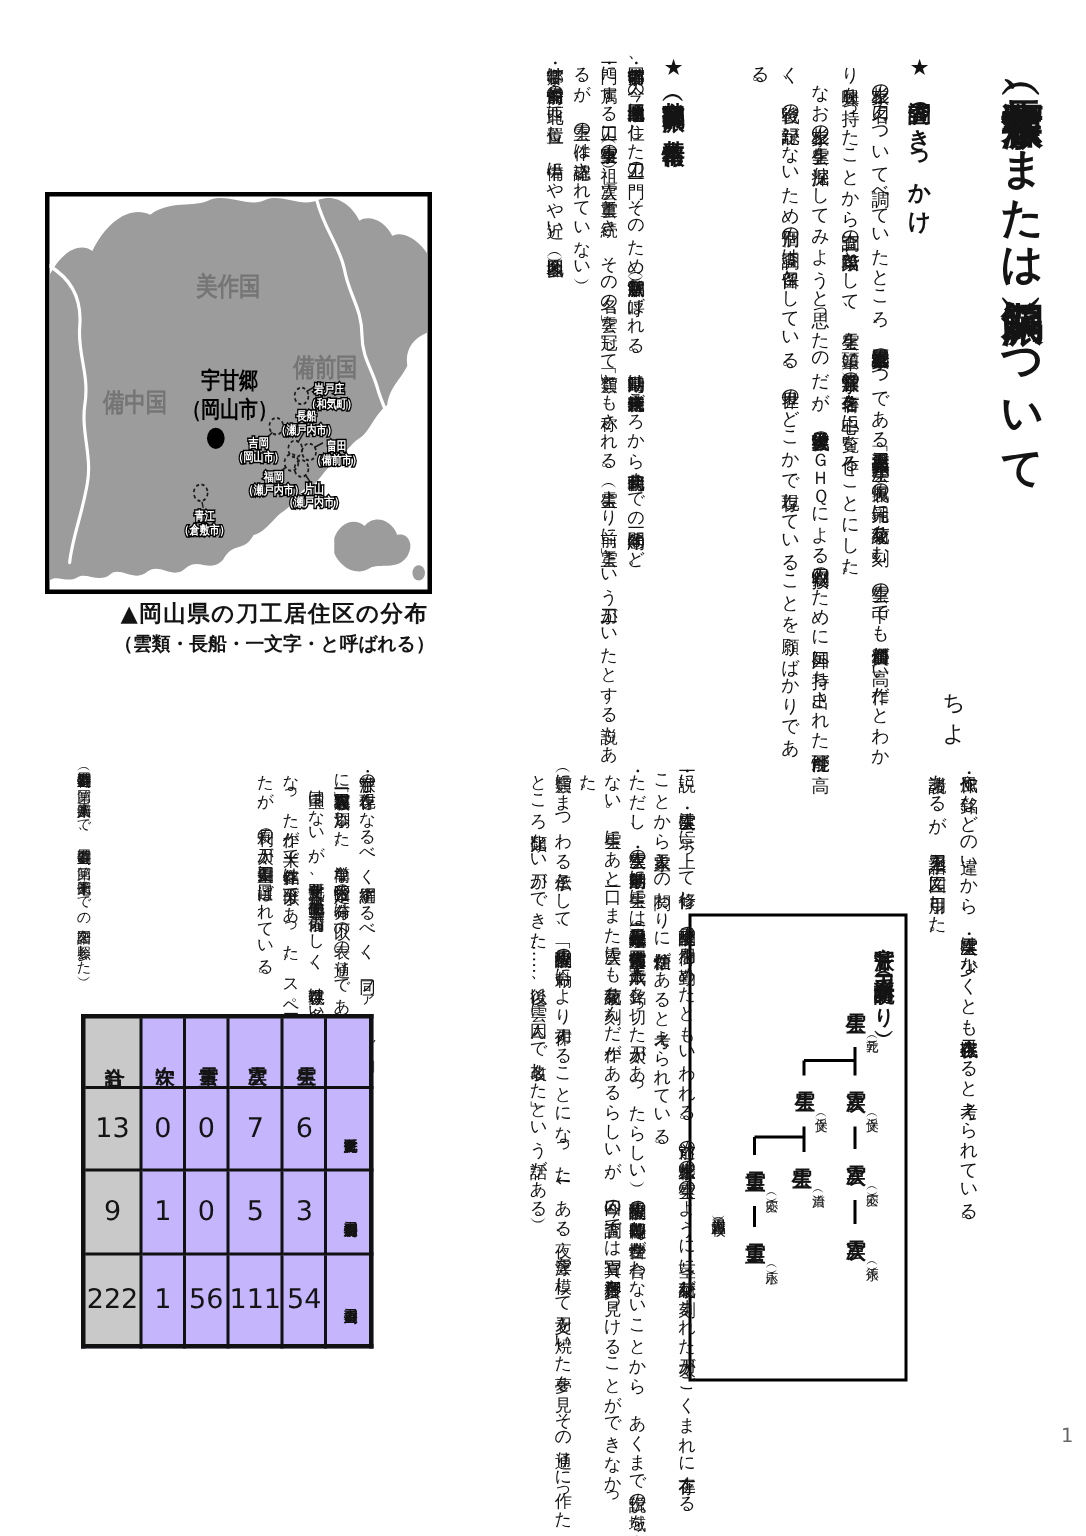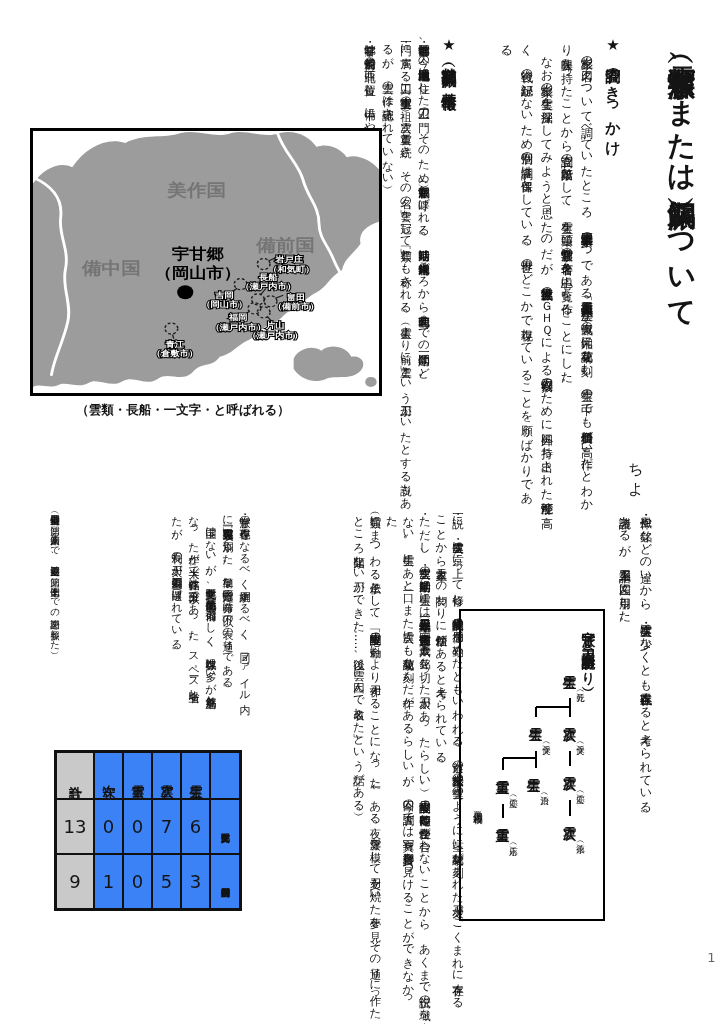--- a/index.html
+++ b/index.html
@@ -31,37 +31,37 @@
 
   .sec-style{ top:508px; right:68px; height:478px; width:62px; font-size:12px; line-height:21px; }
 
   .sec-legend{ top:508px; right:258px; height:506px; width:202px; font-size:11.5px; line-height:16.5px; }
 
   .sec-extant{ top:508px; right:471px; height:199px; width:172px; font-size:11px; line-height:17px; }
 
   .sec-note{ top:508px; right:662px; height:228px; width:30px; font-size:9.5px; line-height:14px; }
 
   
-  .map-box{ top:128px; left:30px; width:352px; height:268px; border:3px solid #000; box-sizing:border-box; background:#fff; }
+  .map-box{ top:128px; left:30px; width:258px; height:268px; border:3px solid #000; box-sizing:border-box; background:#fff; }
   .map-box svg{ display:block; width:100%; height:100%; }
   .map-caption{ top:400px; left:30px; width:306px; text-align:center; }
   .map-caption .c1{ font-size:15px; font-weight:bold; letter-spacing:1px; }
   .map-caption .c2{ font-size:12.5px; font-weight:bold; margin-top:2px; }
 
   
   .tree-box{ top:609px; left:459px; width:146px; height:312px; border:2.5px solid #000; box-sizing:border-box; }
   .tree-title{ top:10px; right:5px; font-size:13.5px; font-weight:bold; letter-spacing:1px; }
   .tree-source{ top:197px; left:10px; font-size:9.5px; letter-spacing:-0.5px; }
   .tnode{ position:absolute; width:14px; }
   .tnode .nm{ display:block; writing-mode:vertical-rl; font-weight:bold; font-size:13.5px; line-height:14px; }
   .tnode .era{ position:absolute; left:13px; top:22px; writing-mode:vertical-rl; font-size:8.5px; line-height:10px; color:#222; }
   .tree-lines{ position:absolute; left:0; top:0; }
 
   
-  .cls-table{ position:absolute; top:750px; left:54px; border-collapse:collapse; table-layout:fixed; background:#3b82f6; border:3px solid #111; }
+  .cls-table{ position:absolute; top:676px; left:54px; border-collapse:collapse; table-layout:fixed; background:#c4b5fd; border:3px solid #111; }
   .cls-table td,.cls-table th{ border:2.5px solid #111; padding:0; text-align:center; vertical-align:middle; }
   .cls-table .total-col{ background:#c9c9c9; }
   .cls-table th.colhead{ writing-mode:vertical-rl; font-size:13px; font-weight:bold; }
   .cls-table td.rowlabel{ writing-mode:vertical-rl; font-size:9px; font-weight:bold; letter-spacing:0; }
   .cls-table td.num{ font-size:18px; font-weight:500; }
 </style>
 </head>
 <body>
 
 <div class="page">
@@ -131,20 +131,21 @@
         <text x="178" y="188">福岡</text>
         <text x="178" y="197">（瀬戸内市）</text>
         <text x="210" y="196">片山</text>
         <text x="210" y="205">（瀬戸内市）</text>
         <text x="123" y="214">青江</text>
         <text x="123" y="223">（倉敷市）</text>
       </g>
     </svg>
   </div>
   <div class="abs map-caption">
+    <div class="c1">▲岡山県の刀工居住区の分布</div>
     <div class="c2">（雲類・長船・一文字・と呼ばれる）</div>
   </div>
 
   <div class="abs v sec-style pre">・作風や銘などの違いから、雲生・雲次は少なくとも二代以上存在すると考えられている。
 諸説あるが、刀工系譜を左図に引用した。</div>
 
   <div class="abs tree-box">
     <svg class="tree-lines" width="141" height="307" viewBox="0 0 141 307">
       <path fill="none" stroke="#000" stroke-width="2" d="M109,87 L109,96 M75,96 L109,96 M75,96 L75,106 M109,96 L109,106 M109,140 L109,155 M109,189 L109,205 M75,140 L75,147 M42,147 L75,147 M42,147 L42,159 M75,147 L75,157 M42,193 L42,207"></path>
     </svg>
@@ -212,18 +213,26 @@
       <td class="rowlabel">重要文化財</td>
     </tr>
     <tr style="height:56px">
       <td class="num total-col">9</td>
       <td class="num">1</td>
       <td class="num">0</td>
       <td class="num">5</td>
       <td class="num">3</td>
       <td class="rowlabel">特別重要刀剣</td>
     </tr>
+    <tr style="height:62px">
+      <td class="num total-col">222</td>
+      <td class="num">1</td>
+      <td class="num">56</td>
+      <td class="num">111</td>
+      <td class="num">54</td>
+      <td class="rowlabel">重要刀剣</td>
+    </tr>
   </tbody>
     </table>
 
   <div class="abs v page-num">1</div>
 
 </div>
 
 </body></html>

